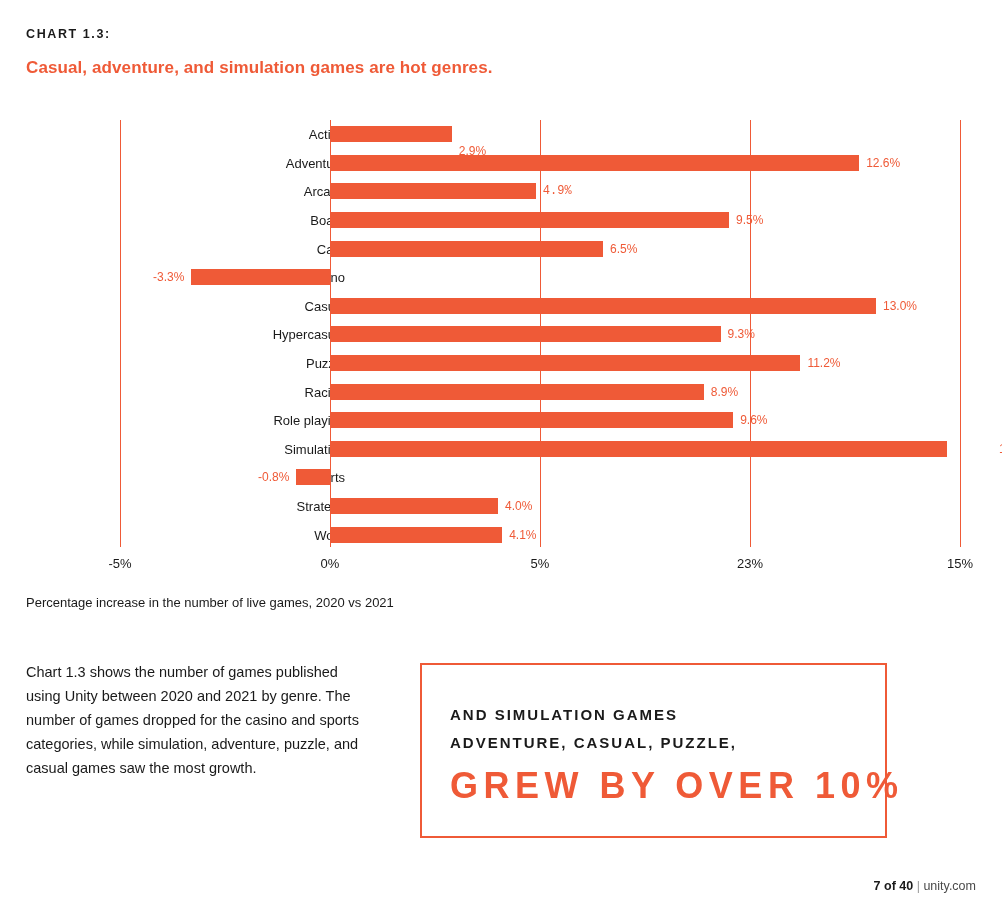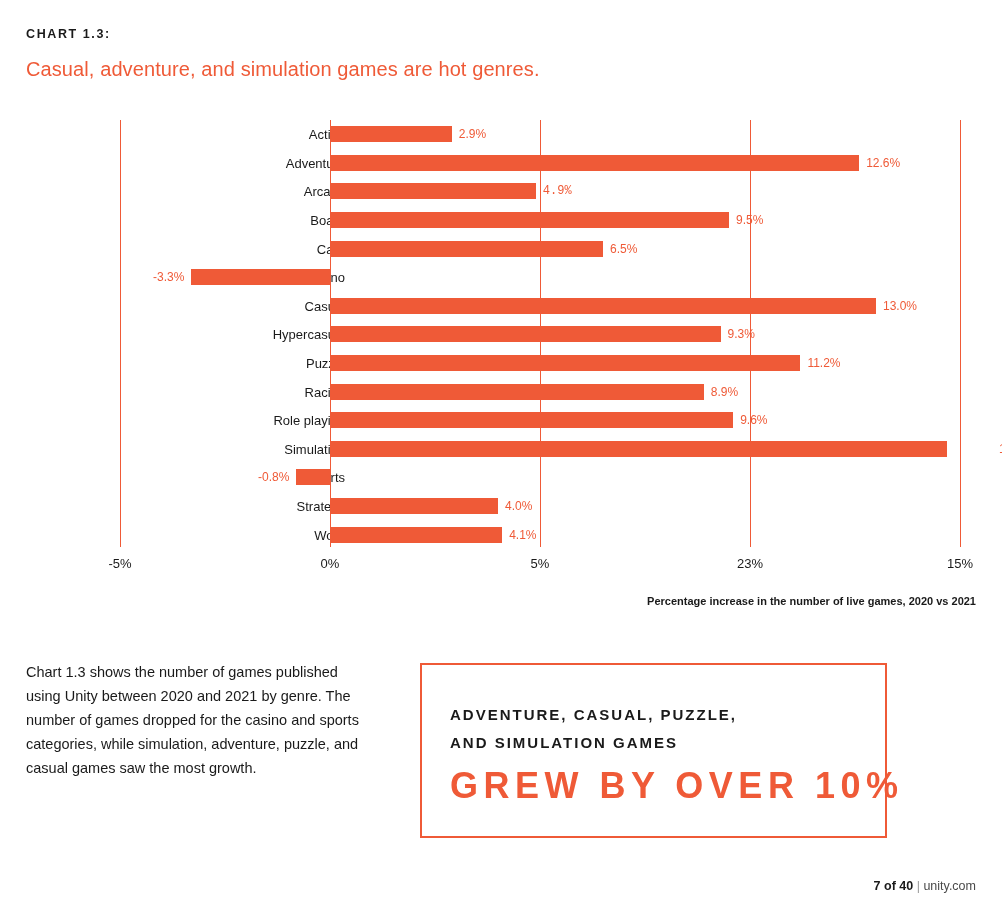--- a/index.html
+++ b/index.html
@@ -23,22 +23,22 @@
     top: 27px;
     font-size: 12.5px;
     font-weight: bold;
     letter-spacing: 1.6px;
     color: #1a1a1a;
   }
   #chart-title {
     position: absolute;
     left: 26px;
     top: 58px;
-    font-size: 20px;
-    font-weight: normal;
+    font-size: 17px;
+    font-weight: bold;
     color: #ef5a37;
     letter-spacing: 0.1px;
   }
 
   
   #chart-wrap {
     position: absolute;
     left: 26px;
     top: 112px;
     width: 950px;
@@ -95,23 +95,23 @@
     font-size: 13px;
     color: #1a1a1a;
     transform: translateX(-50%);
     white-space: nowrap;
   }
   #x-axis-title {
     position: absolute;
     left: 0;
     top: 483px;
     width: 950px;
-    text-align: right;
-    font-size: 11px;
-    font-weight: bold;
+    text-align: left;
+    font-size: 13px;
+    font-weight: normal;
     color: #1a1a1a;
   }
 
   
   #caption {
     position: absolute;
     left: 26px;
     top: 660px;
     width: 345px;
     font-size: 14.5px;
@@ -179,21 +179,21 @@
       <div class="xtick" style="left: 304px;">0%</div>
       <div class="gridline" style="left: 514px;"></div>
       <div class="xtick" style="left: 514px;">5%</div>
       <div class="gridline" style="left: 724px;"></div>
       <div class="xtick" style="left: 724px;">23%</div>
       <div class="gridline" style="left: 934px;"></div>
       <div class="xtick" style="left: 934px;">15%</div>
       <div class="row" style="top: 8px;">
         <div class="row-label">Action</div>
         <div class="bar" style="left: 304px; width: 121.8px; background: rgb(239, 90, 55);"></div>
-        <div class="bar-value" style="left: 432.8px;">2.9%</div>
+        <div class="bar-value" style="left: 432.8px; margin-top: 17px;">2.9%</div>
       </div>
       <div class="row" style="top: 36.6px;">
         <div class="row-label">Adventure</div>
         <div class="bar" style="left: 304px; width: 529.2px; background: rgb(239, 90, 55);"></div>
         <div class="bar-value" style="left: 840.2px;">12.6%</div>
       </div>
       <div class="row" style="top: 65.2px;">
         <div class="row-label">Arcade</div>
         <div class="bar" style="left: 304px; width: 205.8px; background: rgb(239, 90, 55);"></div>
         <div class="bar-value" style="left: 516.8px; font-family: Liberation Mono, monospace;">4.9%</div>
@@ -259,22 +259,22 @@
         <div class="bar-value" style="left: 483.2px;">4.1%</div>
       </div>
     </div>
   <div id="x-axis-title">Percentage increase in the number of live games, 2020 vs 2021</div>
 </div>
 
 <div id="caption">Chart 1.3 shows the number of games published using Unity between 2020 and 2021 by genre. The number of games dropped for the casino and sports categories, while simulation, adventure, puzzle, and casual games saw the most growth.</div>
 
 <div id="callout">
   <div id="callout-line1">
+    <div>AND SIMULATION GAMES</div>
     <div>ADVENTURE, CASUAL, PUZZLE,</div>
-    <div>AND SIMULATION GAMES</div>
   </div>
   <div id="callout-big">GREW BY OVER 10%</div>
 </div>
 
 <div id="footer">
   <span class="page">7 of 40</span>
   <span class="sep">|</span>
   <span class="site">unity.com</span>
 </div>
 

